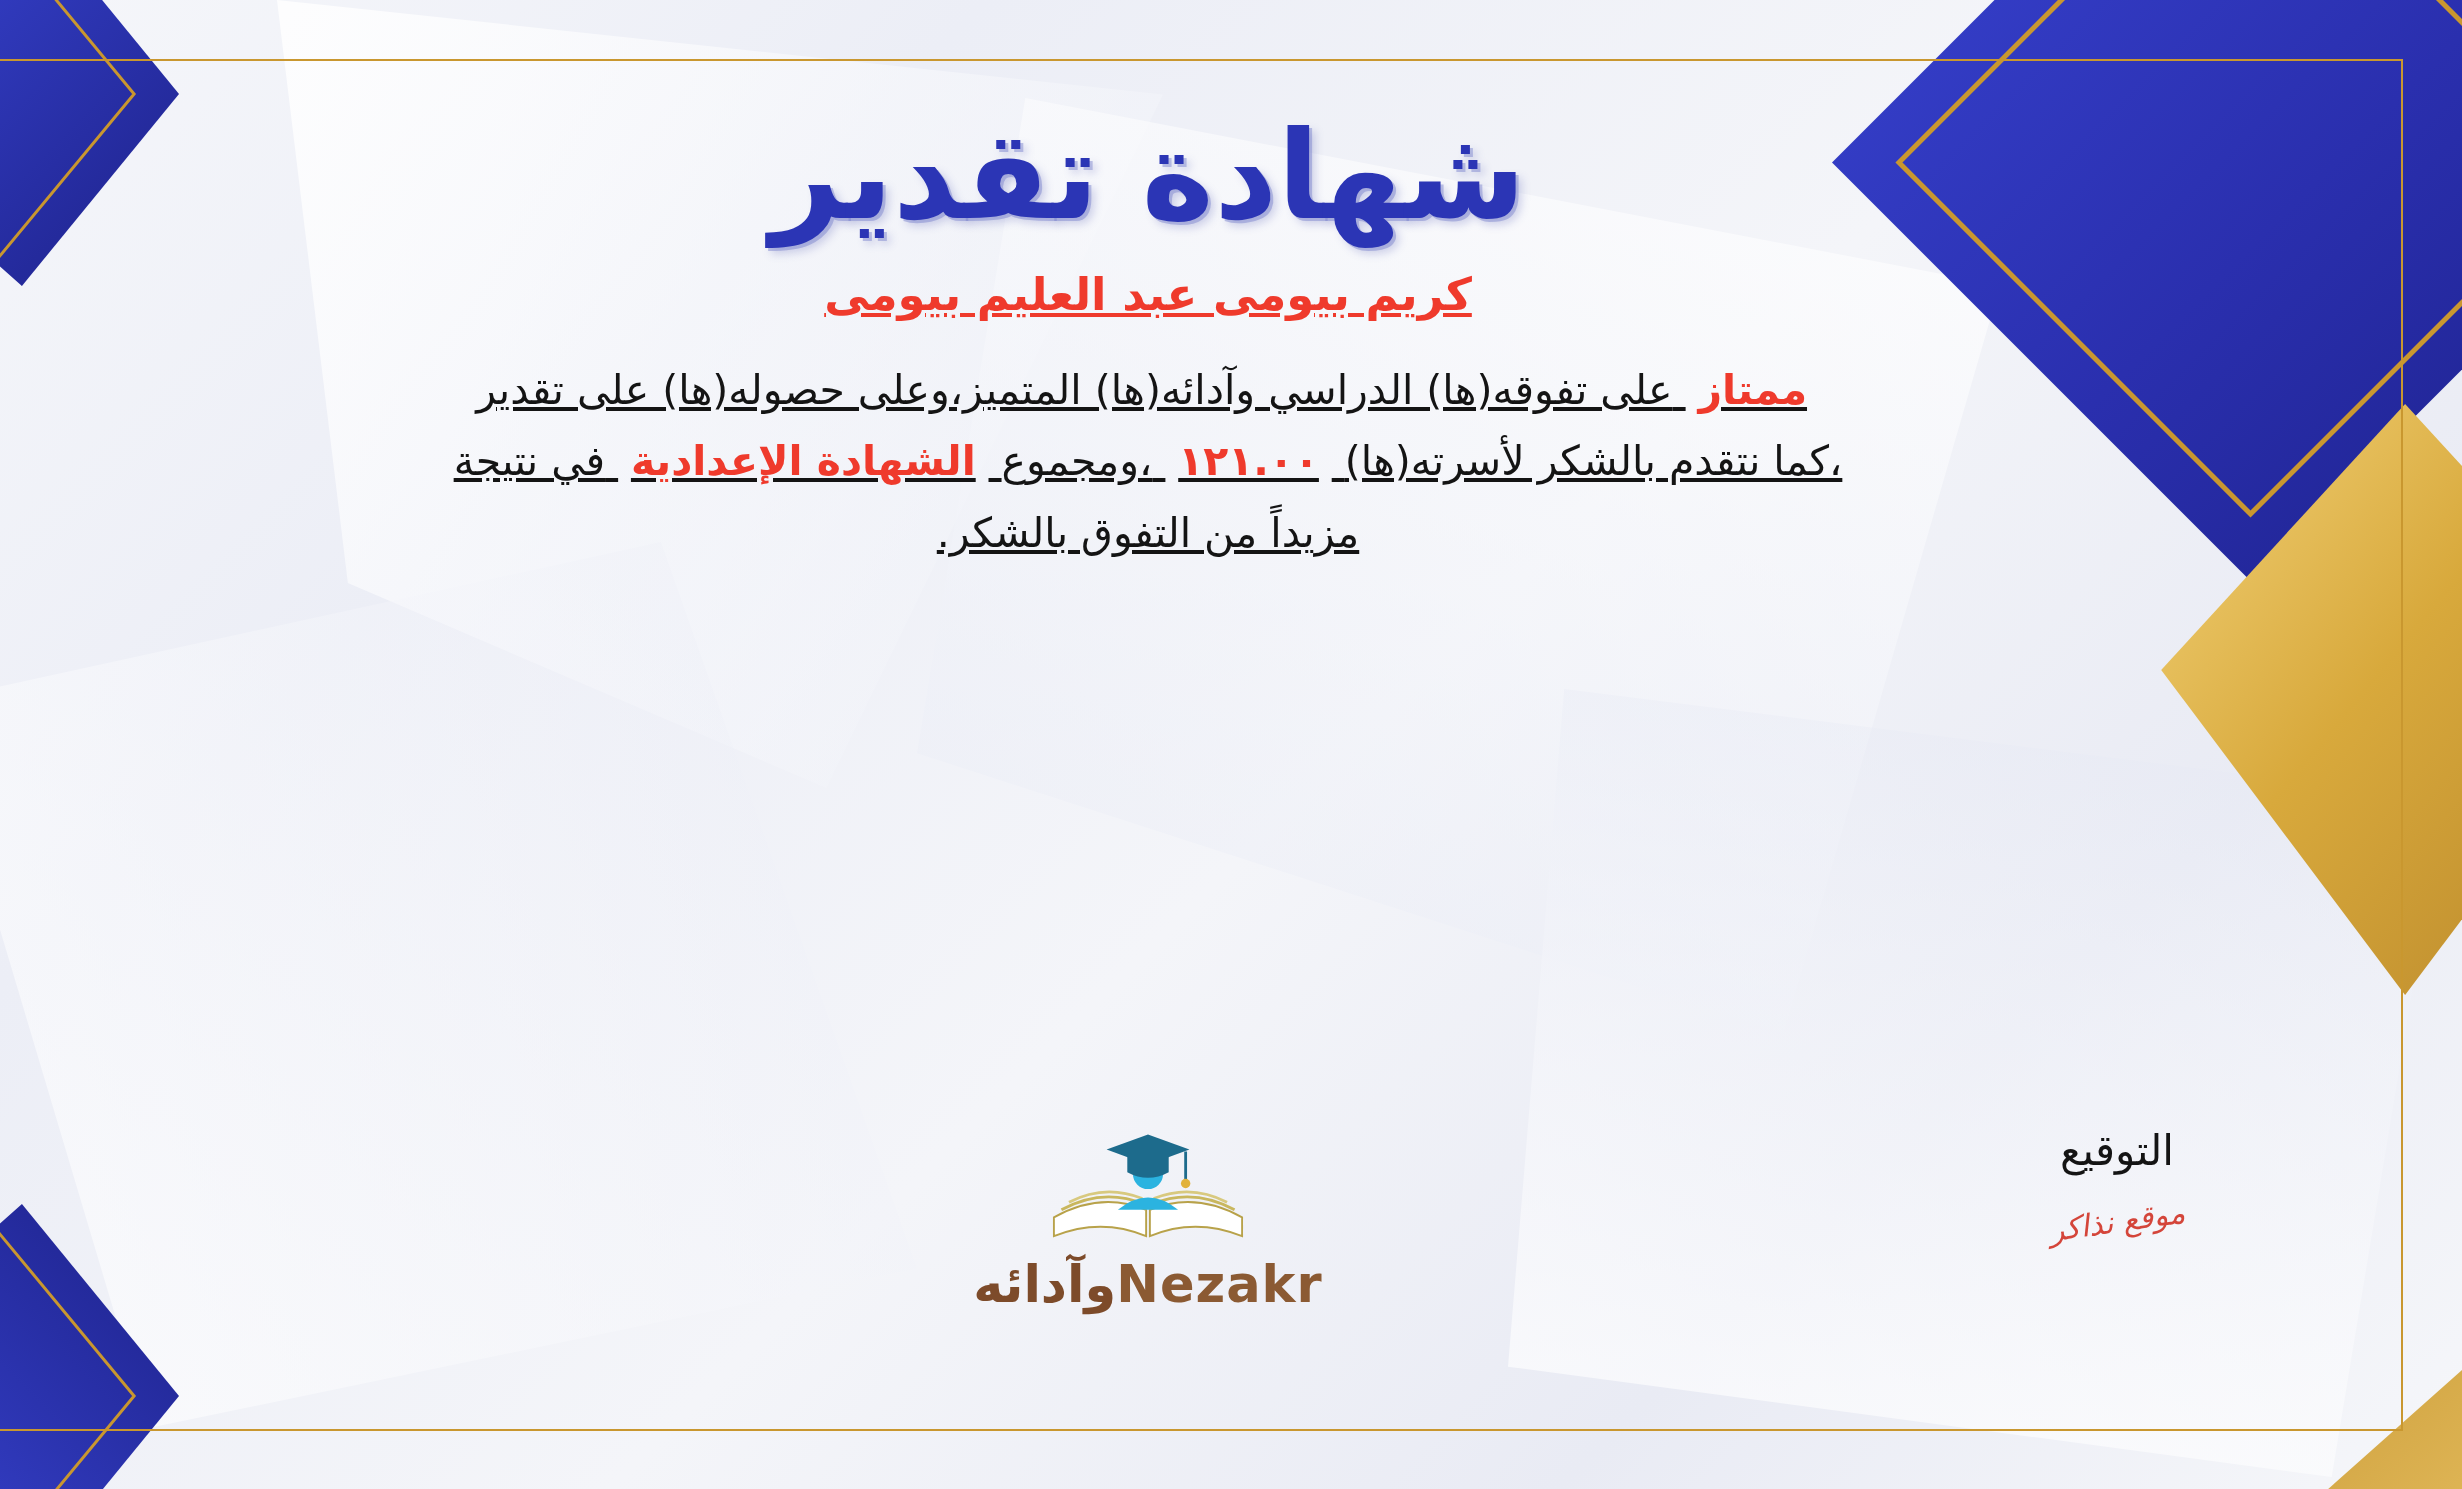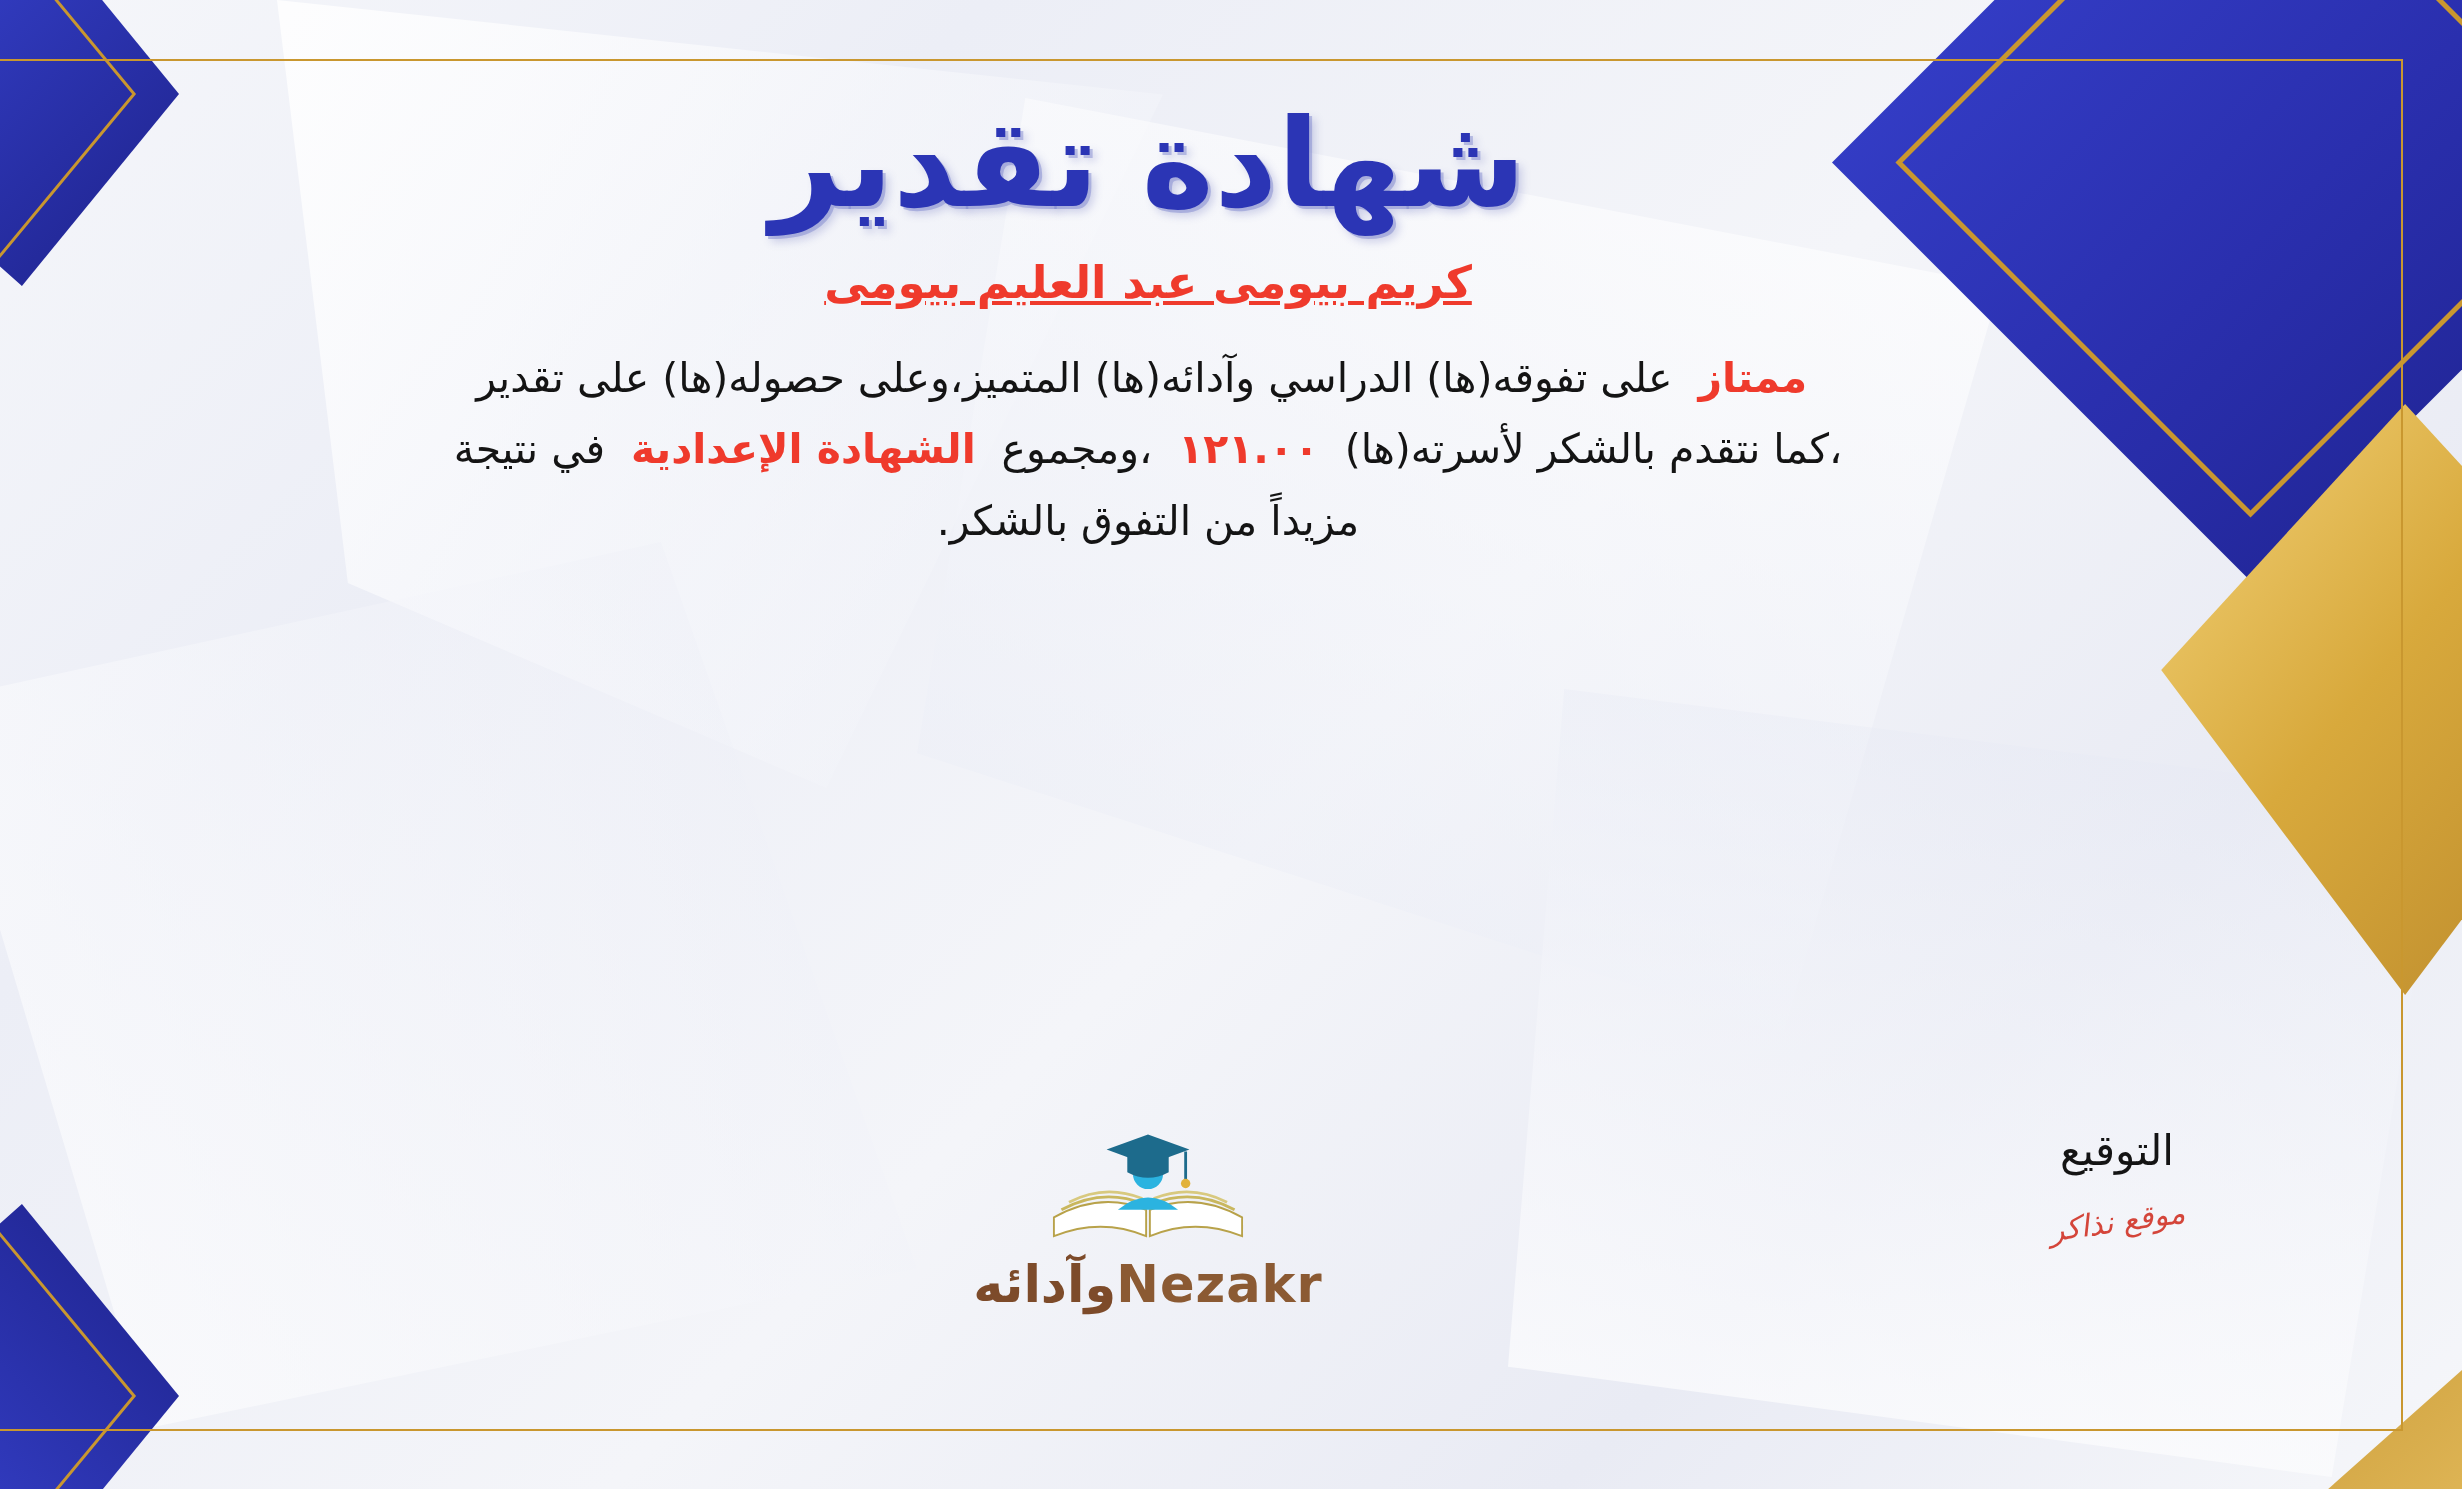--- a/index.html
+++ b/index.html
@@ -98,21 +98,21 @@
     left: 128px;
     right: 128px;
     top: 69px;
     bottom: 69px;
     display: flex;
     flex-direction: column;
     align-items: center;
   }
 
   .title {
-    margin-top: 30px;
+    margin-top: 42px;
     font-family: "DejaVu Sans", sans-serif;
     font-size: 123px;
     font-weight: bold;
     color: #2b35b5;
     letter-spacing: 3px;
     text-shadow:
        3px 3px 0 rgba(120,128,205,0.45),
       5.9px 5.9px 8.9px rgba(80,88,180,0.25);
     line-height: 1.05;
     direction: rtl;
@@ -138,20 +138,21 @@
 
   .body-text {
     margin-top: 34px;
     width: 100%;
     max-width: 2216px;
     font-size: 41px;
     line-height: 1.75;
     color: #141414;
     direction: rtl;
     text-align: center;
+    text-decoration: underline;
   }
   .body-line {
     display: block;
   }
   .hl {
     color: #ef3a2c;
     font-weight: bold;
     padding: 0 12.8px;
   }
   .hl-grade { letter-spacing: 0.5px; }

